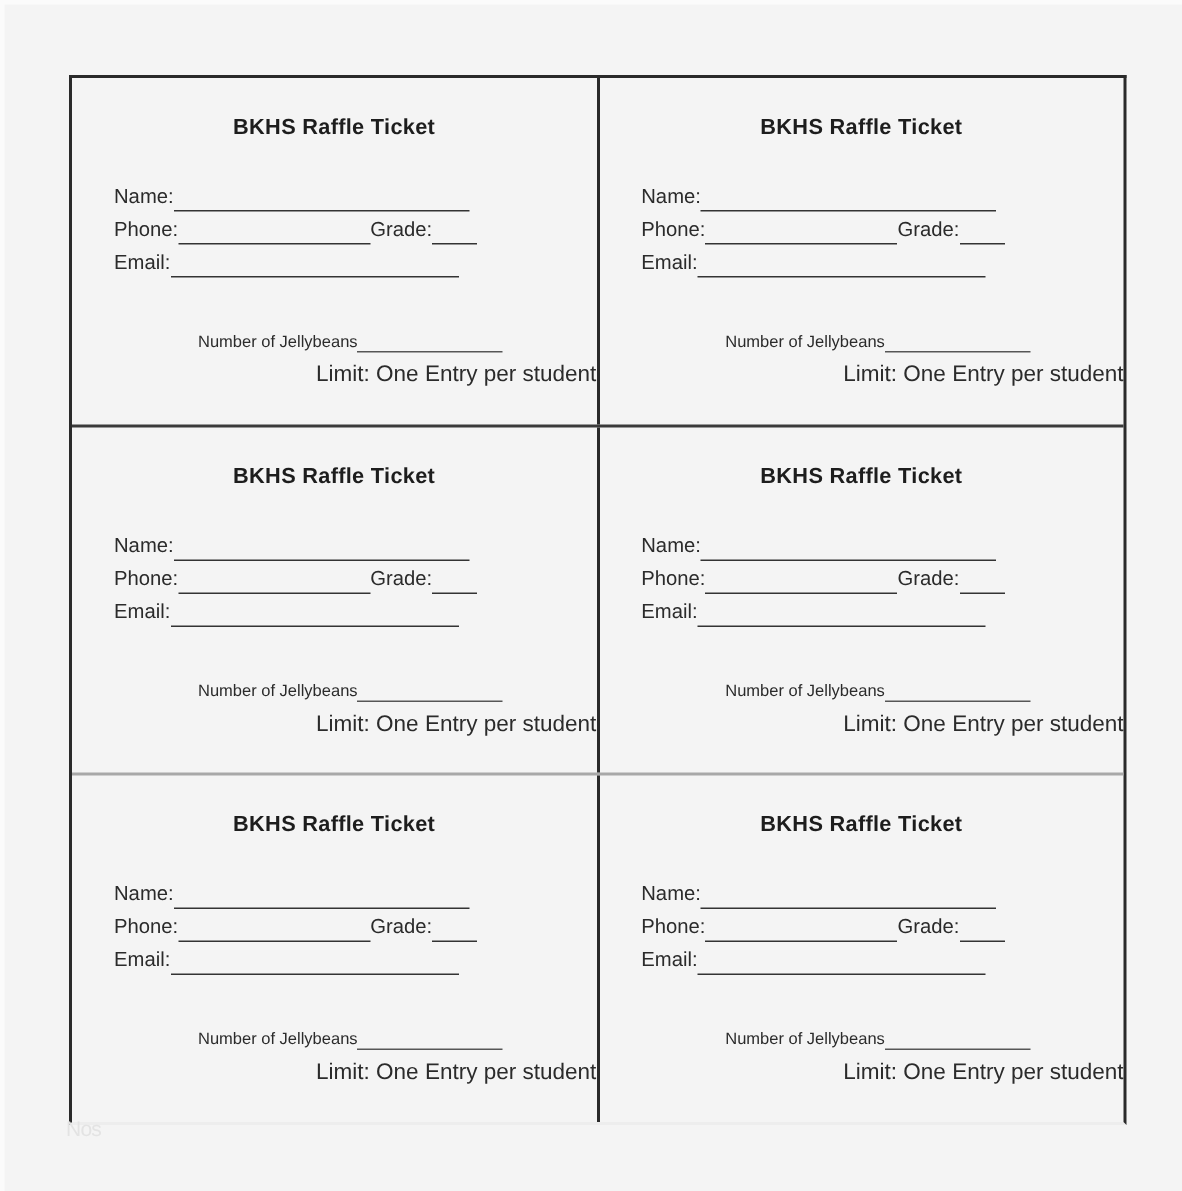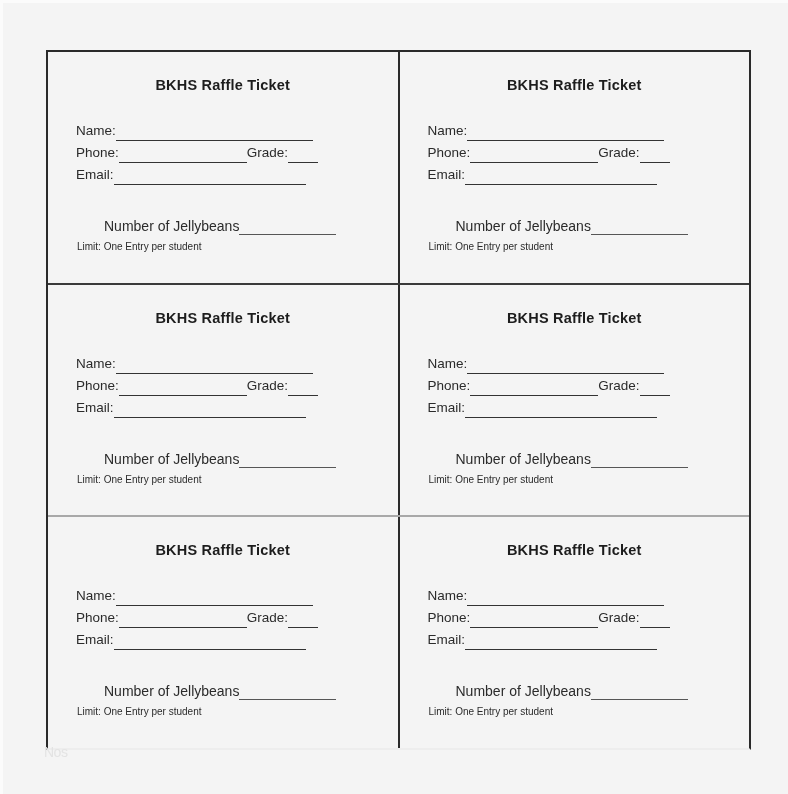--- a/index.html
+++ b/index.html
@@ -104,37 +104,38 @@
     height: 15px;
   }
   .rule-name   { width: 197px; }
   .rule-phone  { width: 128px; }
   .rule-grade  { width: 30px; }
   .rule-email  { width: 192px; }
   .rule-jelly  { width: 97px; border-bottom-color: #565656; }
 
   .jelly-block {
     margin-top: 30px;
-    padding-left: 56px;
-    font-size: 14px;
+    padding-left: 84px;
+    font-size: 11px;
   }
 
   .jelly-row {
     display: flex;
     align-items: flex-end;
     height: 20px;
     white-space: nowrap;
   }
 
   .limit-row {
     margin-top: 6px;
     padding-left: 29px;
-    font-size: 10px;
+    font-size: 15px;
     color: #2b2b2b;
     white-space: nowrap;
+    text-align: right;
   }
 
   
   .artifact {
     position: absolute;
     left: 41px;
     top: 741px;
     font-size: 14px;
     color: #e3e3e3;
     letter-spacing: -0.5px;

